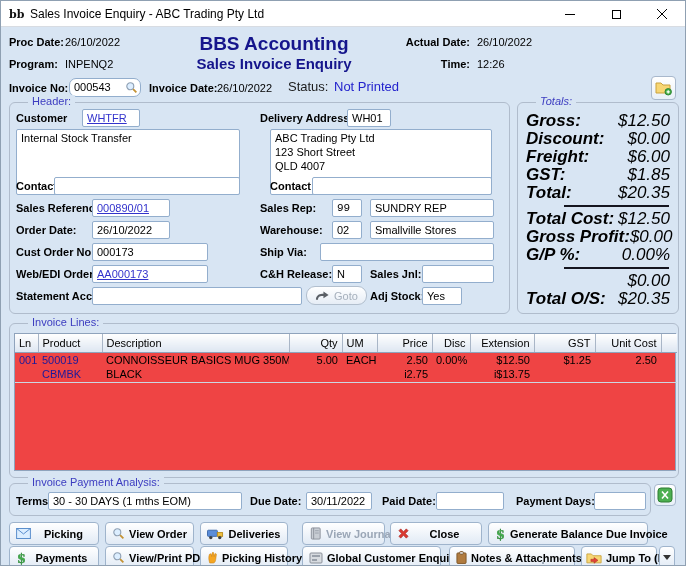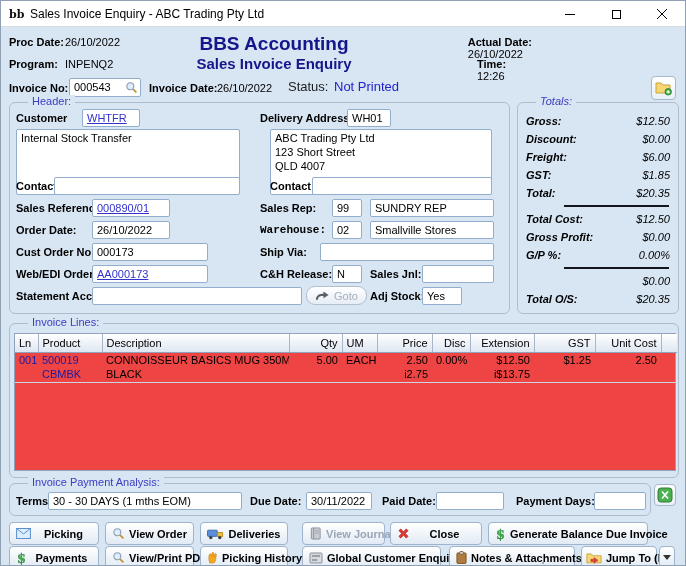--- a/index.html
+++ b/index.html
@@ -15,36 +15,36 @@
   .winbtn { width:46px; height:26px; display:flex; align-items:center; justify-content:center; cursor:pointer; }
   .glyph-min { width:10px; border-bottom:1px solid #000; display:inline-block; }
   .glyph-max { width:9px; height:9px; border:1px solid #000; display:inline-block; }
 
   .client { position:absolute; left:0; top:30px; width:546px; height:540px; }
 
   .lbl { font-weight:bold; font-size:11px; color:#000; white-space:nowrap; }
   .val { font-size:11px; color:#000; white-space:nowrap; }
   .kv { position:absolute; display:flex; align-items:baseline; }
   .kv .lbl { width:56px; }
-  .kv-r { position:absolute; right:8px; display:flex; align-items:baseline;flex-direction:column; }
+  .kv-r { position:absolute; right:8px; display:flex; align-items:baseline; }
   .kv-r .lbl { text-align:right; margin-right:7px; }
   .kv-r .val { width:62px; text-align:left; }
 
   .app-title { position:absolute; left:0; top:2px; width:100%; text-align:center; font-size:19px; font-weight:bold; color:#15158c; }
   .screen-title { position:absolute; left:0; top:24px; width:100%; text-align:center; font-size:15px; font-weight:bold; color:#15158c; }
 
   .field { position:absolute; background:#fff; border:1px solid #93aecd; border-radius:2px; font-size:11px; color:#000; padding:1px 4px; height:18px; line-height:14px; overflow:hidden; white-space:nowrap; }
   .area { height:auto; line-height:14px; white-space:normal; }
   .link { color:#3333cc; text-decoration:underline; }
 
   .group { position:absolute; border:1px solid #b0bccc; border-radius:6px; }
   .legend { position:absolute; top:-8px; left:18px; background:#d8e5f3; padding:0 4px; font-size:11px; color:#3c3cc0; white-space:nowrap; }
 
   .trow { height:18px; padding:0 8px; display:flex; justify-content:space-between; align-items:center; }
-  .trow .lbl, .trow .val { font-size:11px; }
+  .trow .lbl, .trow .val { font-size:17px; }
   .tot-pad { padding-top:9px;font-style:italic; }
   .thr { border:0; border-top:2px solid #15151f; margin:3px 9px 3px 46px; }
 
   
   .linetable { position:absolute; left:4px; top:9px; width:662px; height:138px; background:#ef4444; border:1px solid #8fa3bc; }
   table { border-collapse:collapse; table-layout:fixed; width:100%; }
   th { background:linear-gradient(#ffffff,#dde6f1); border-right:1px solid #a9b6c7; border-bottom:1px solid #8fa3bc; font-size:11px; font-weight:normal; color:#000; padding:2px 4px; text-align:left; white-space:nowrap; overflow:hidden; height:18px; }
   th:last-child { border-right:none; }
   td { font-size:11px; padding:0px 4px; white-space:nowrap; overflow:hidden; height:15px; }
   .num { text-align:right; }
@@ -107,21 +107,21 @@
     <div class="kv-r" style="top:5px;">
       <span class="lbl">Actual Date:</span>
       <span class="val">26/10/2022</span>
     </div>
     <div class="kv-r" style="top:27px;">
       <span class="lbl">Time:</span>
       <span class="val">12:26</span>
     </div>
 
     <span class="lbl" style="position:absolute; left:8px; top:51px;">Invoice No:</span>
-    <div class="field" style="left:68px; top:47px; width:72px; height:19px;">
+    <div class="field" style="left:68px; top:47px; width:72px; height:19px;border-radius:7px;">
       <span>000543</span>
       <svg style="position:absolute; right:2px; top:2px;" width="13" height="13" viewBox="0 0 16 16">
           <circle cx="6.5" cy="6.5" r="4.3" fill="#ddeeff" stroke="#8fa0b4" stroke-width="1.4"></circle>
           <line x1="10" y1="10" x2="14" y2="14" stroke="#c49233" stroke-width="2.2"></line>
         </svg>
     </div>
     <span class="lbl" style="position:absolute; left:148px; top:51px;">Invoice Date:</span>
     <span class="val" style="position:absolute; left:216px; top:51px;">26/10/2022</span>
     <span style="position:absolute; left:287px; top:48px; font-size:13px; color:#1c1c1c;">Status:</span>
     <span style="position:absolute; left:333px; top:48px; font-size:13px; color:#2323cd;">Not Printed</span>
@@ -151,26 +151,26 @@
       </div>
 
       <span class="lbl" style="position:absolute; left:6px; top:77px;">Contact:</span>
       <div class="field" style="left:44px; top:74px; width:186px;"></div>
       <span class="lbl" style="position:absolute; left:260px; top:77px;">Contact:</span>
       <div class="field" style="left:302px; top:74px; width:180px;"></div>
 
       <span class="lbl" style="position:absolute; left:6px; top:99px;">Sales Reference:</span>
       <div class="field" style="left:82px; top:96px; width:78px;"><span class="link">000890/01</span></div>
       <span class="lbl" style="position:absolute; left:250px; top:99px;">Sales Rep:</span>
-      <div class="field" style="left:322px; top:96px; width:30px;">99</div>
+      <div class="field" style="left:322px; top:96px; width:30px;font-family:Liberation Mono, monospace;">99</div>
       <div class="field" style="left:360px; top:96px; width:124px;">SUNDRY REP</div>
 
       <span class="lbl" style="position:absolute; left:6px; top:121px;">Order Date:</span>
       <div class="field" style="left:82px; top:118px; width:78px;">26/10/2022</div>
-      <span class="lbl" style="position:absolute; left:250px; top:121px;font-family:Liberation Mono, monospace;">Warehouse:</span>
+      <span class="lbl" style="position:absolute; left:250px; top:121px;">Warehouse:</span>
       <div class="field" style="left:322px; top:118px; width:30px;">02</div>
       <div class="field" style="left:360px; top:118px; width:124px;">Smallville Stores</div>
 
       <span class="lbl" style="position:absolute; left:6px; top:143px;">Cust Order No:</span>
       <div class="field" style="left:82px; top:140px; width:116px;">000173</div>
       <span class="lbl" style="position:absolute; left:250px; top:143px;">Ship Via:</span>
       <div class="field" style="left:310px; top:140px; width:174px;"></div>
 
       <span class="lbl" style="position:absolute; left:6px; top:165px;">Web/EDI Order:</span>
       <div class="field" style="left:82px; top:162px; width:116px;"><span class="link">AA000173</span></div>

